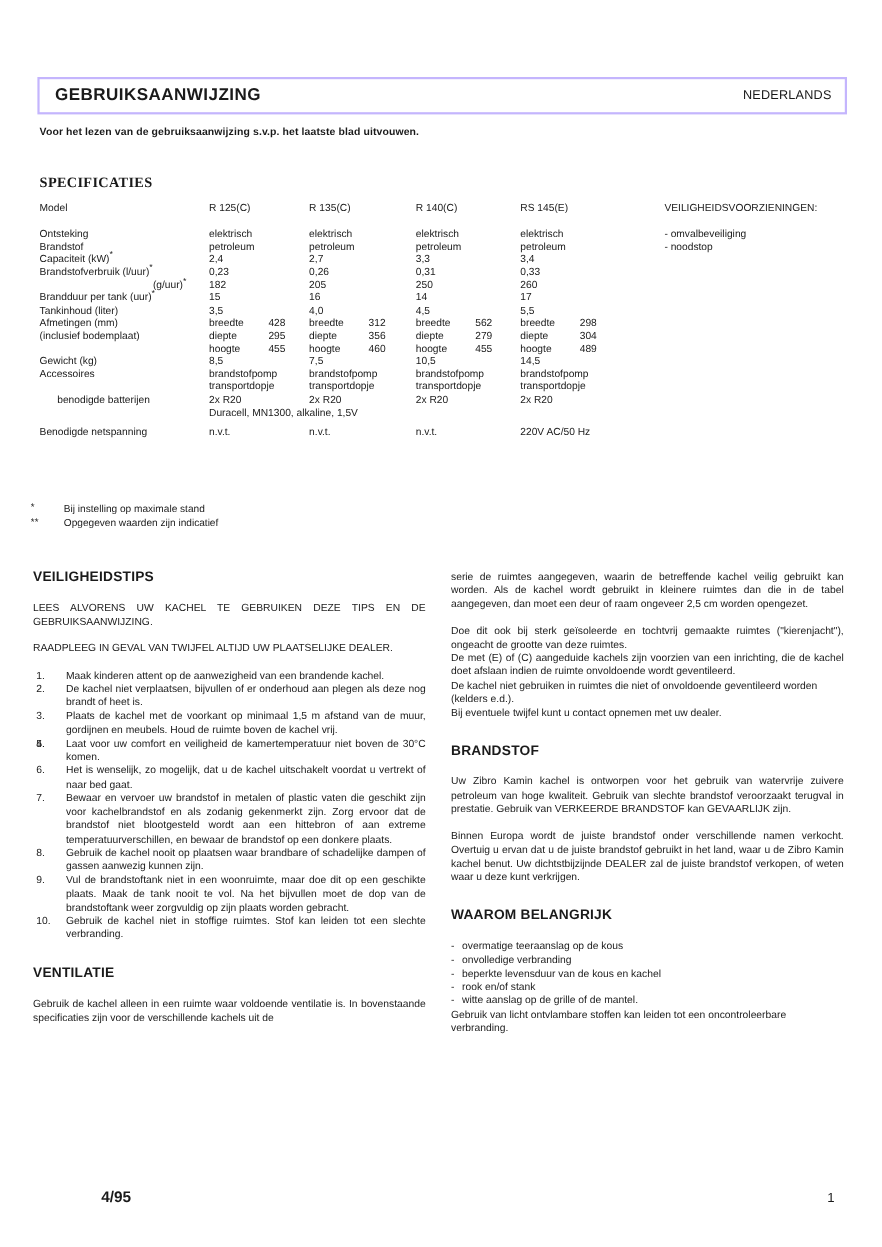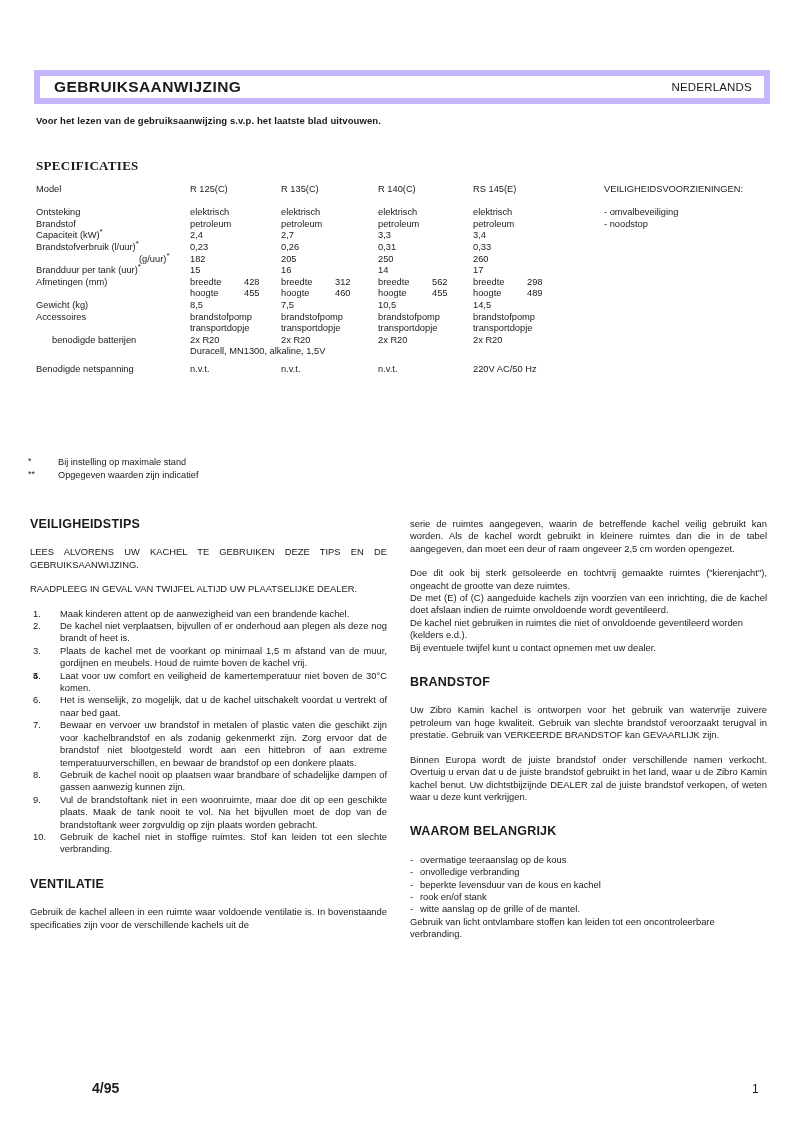--- a/index.html
+++ b/index.html
@@ -10,21 +10,21 @@
     color:#1a1a1a;
     position:relative;
     overflow:hidden;
     -webkit-font-smoothing:none;
   }
   .page{position:absolute;inset:0;}
 
   
   .title-box{
     position:absolute;left:34px;top:70px;width:736px;height:34px;
-    border:6px solid #c4b5fd;
+    border:2px solid #c4b5fd;
     box-sizing:border-box;
     display:flex;align-items:center;justify-content:space-between;
     padding:0 12px 0 14px;
   }
   .title-main{font-size:15.5px;font-weight:bold;letter-spacing:.4px;}
   .title-lang{font-size:11.5px;letter-spacing:.2px;}
 
   .intro-line{
     position:absolute;left:36px;top:115px;
     font-size:9.5px;font-weight:bold;letter-spacing:.1px;
@@ -158,27 +158,41 @@
       <span class="c3">250</span>
       <span class="c4">260</span>
     </div>
     <div class="row">
       <span class="lbl"><span>Brandduur per tank (uur)</span><sup>*</sup></span>
       <span class="c1">15</span>
       <span class="c2">16</span>
       <span class="c3">14</span>
       <span class="c4">17</span>
     </div>
+    <div class="row">
+      <span class="lbl">Tankinhoud (liter)</span>
+      <span class="c1">3,5</span>
+      <span class="c2">4,0</span>
+      <span class="c3">4,5</span>
+      <span class="c4">5,5</span>
+    </div>
 
     <div class="row">
       <span class="lbl">Afmetingen (mm)</span>
       <span class="c1"><span class="k">breedte</span><span>428</span></span>
       <span class="c2"><span class="k">breedte</span><span>312</span></span>
       <span class="c3"><span class="k">breedte</span><span>562</span></span>
       <span class="c4"><span class="k">breedte</span><span>298</span></span>
+    </div>
+    <div class="row">
+      <span class="lbl">(inclusief bodemplaat)</span>
+      <span class="c1"><span class="k">diepte</span><span>295</span></span>
+      <span class="c2"><span class="k">diepte</span><span>356</span></span>
+      <span class="c3"><span class="k">diepte</span><span>279</span></span>
+      <span class="c4"><span class="k">diepte</span><span>304</span></span>
     </div>
     <div class="row">
       <span class="c1"><span class="k">hoogte</span><span>455</span></span>
       <span class="c2"><span class="k">hoogte</span><span>460</span></span>
       <span class="c3"><span class="k">hoogte</span><span>455</span></span>
       <span class="c4"><span class="k">hoogte</span><span>489</span></span>
     </div>
 
     <div class="row">
       <span class="lbl">Gewicht (kg)</span>

